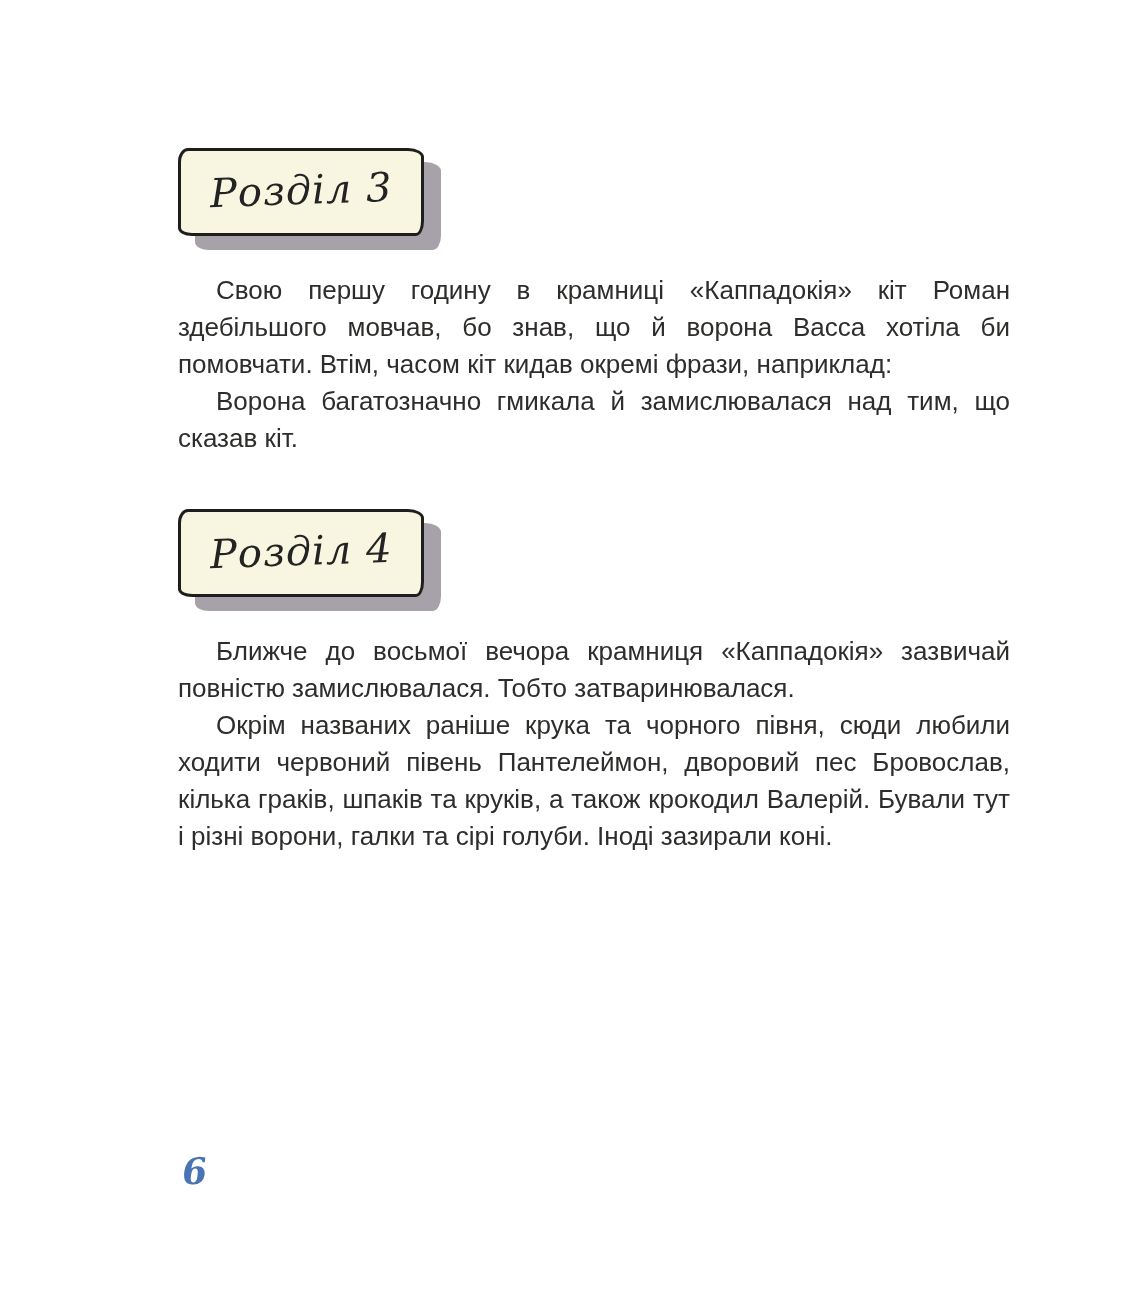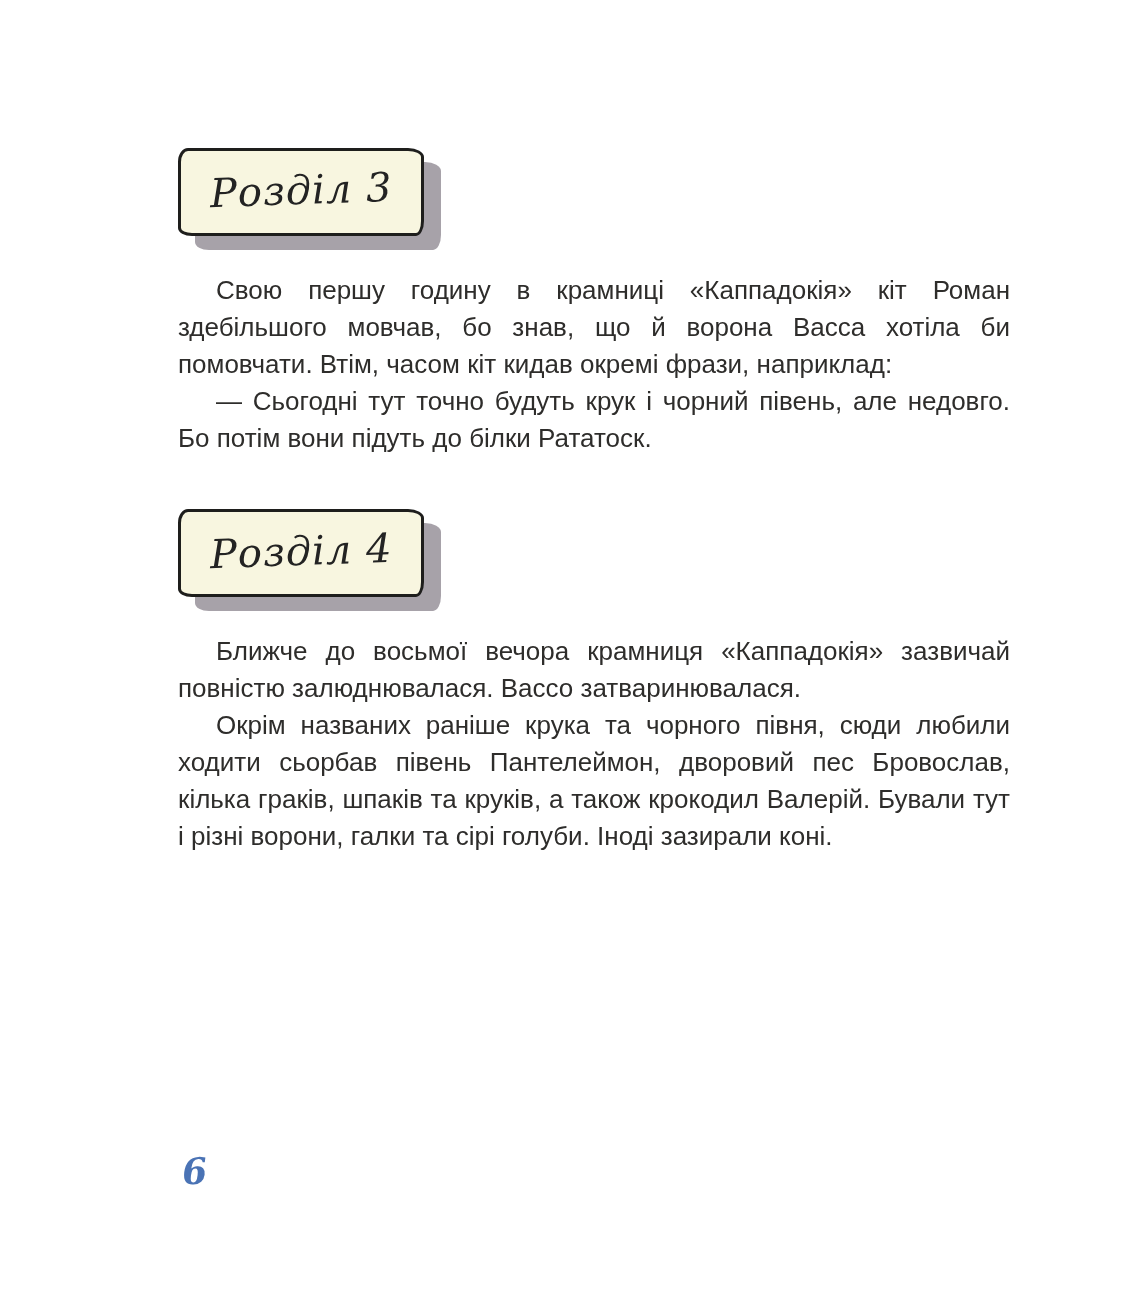--- a/index.html
+++ b/index.html
@@ -72,27 +72,27 @@
 <body>
 
 <div class="page">
 
   <div class="chapter-card card-3">
     <span class="chapter-title">Розділ 3</span>
   </div>
 
   <div class="text-block">
     <p>Свою першу годину в крамниці «Каппадокія» кіт Роман здебільшого мовчав, бо знав, що й ворона Васса хотіла би помовчати. Втім, часом кіт кидав окремі фрази, наприклад:</p>
-    <p>— Сьогодні тут точно будуть крук і чорний півень, але недовго. Бо потім вони підуть до білки Рататоск.</p>
+    <p>Ворона багатозначно гмикала й замислювалася над тим, що сказав кіт.</p>
   </div>
 
   <div class="chapter-card card-4">
     <span class="chapter-title">Розділ 4</span>
   </div>
 
   <div class="text-block">
-    <p>Ближче до восьмої вечора крамниця «Каппадокія» зазвичай повністю залюднювалася. Вассо затваринювалася.</p>
-    <p>Окрім названих раніше крука та чорного півня, сюди любили ходити сьорбав півень Пантелеймон, дворовий пес Бровослав, кілька граків, шпаків та круків, а також крокодил Валерій. Бували тут і різні ворони, галки та сірі голуби. Іноді зазирали коні.</p>
+    <p>Ближче до восьмої вечора крамниця «Каппадокія» зазвичай повністю замислювалася. Тобто затваринювалася.</p>
+    <p>Окрім названих раніше крука та чорного півня, сюди любили ходити червоний півень Пантелеймон, дворовий пес Бровослав, кілька граків, шпаків та круків, а також крокодил Валерій. Бували тут і різні ворони, галки та сірі голуби. Іноді зазирали коні.</p>
   </div>
 
   <div class="page-number">6</div>
 
 </div>
 
 </body></html>

